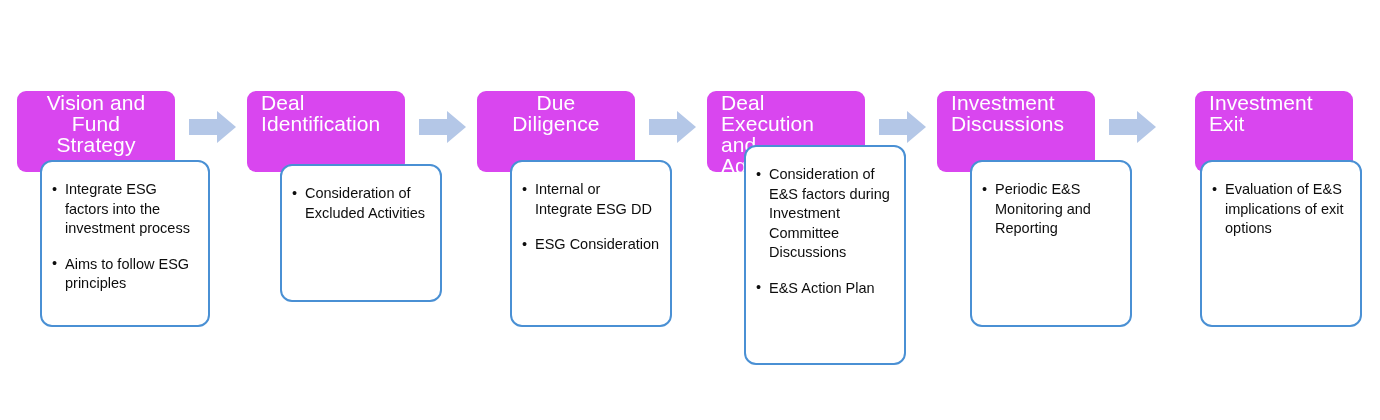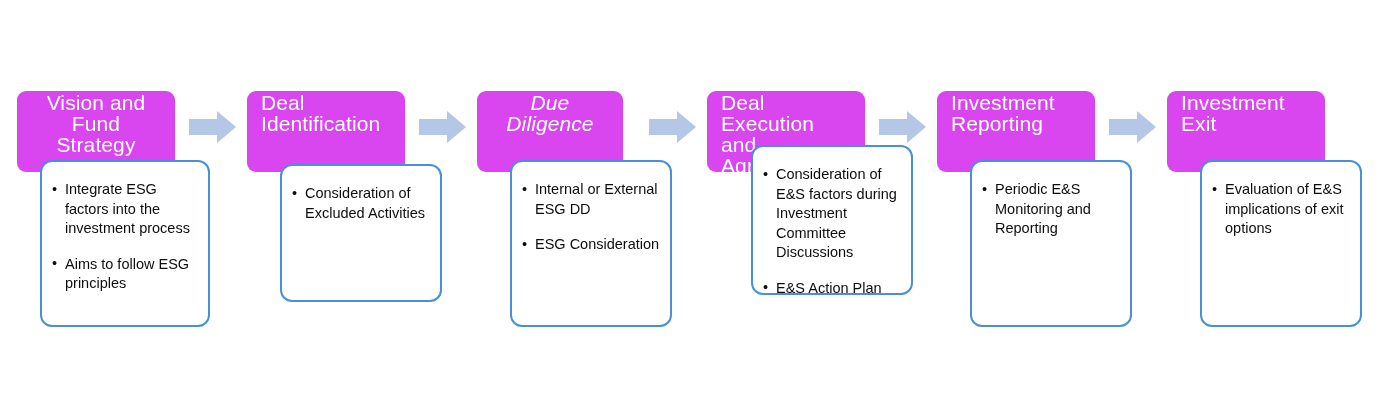--- a/index.html
+++ b/index.html
@@ -118,68 +118,68 @@
     </div>
   </div>
 
   <div class="arrow" style="left:419px;top:110px;">
     <svg width="48" height="34" viewBox="0 0 48 34" xmlns="http://www.w3.org/2000/svg">
       <polygon points="0,9 28,9 28,1 47,17 28,33 28,25 0,25" fill="#b4c7e7"></polygon>
     </svg>
   </div>
 
   <div class="stage" style="left:477px;">
-    <div class="stage-header center" style="width:146px;height:81px;font-style:italic;">Due Diligence</div>
+    <div class="stage-header center" style="width:158px;height:81px;">Due Diligence</div>
     <div class="stage-card" style="left:33px;top:69px;width:162px;height:167px;">
       <ul class="bullet-list">
-        <li>Internal or External ESG DD</li>
+        <li>Internal or Integrate ESG DD</li>
         <li>ESG Consideration</li>
       </ul>
     </div>
   </div>
 
   <div class="arrow" style="left:649px;top:110px;">
     <svg width="48" height="34" viewBox="0 0 48 34" xmlns="http://www.w3.org/2000/svg">
       <polygon points="0,9 28,9 28,1 47,17 28,33 28,25 0,25" fill="#b4c7e7"></polygon>
     </svg>
   </div>
 
   <div class="stage" style="left:707px;">
     <div class="stage-header left" style="width:158px;height:81px;">Deal Execution and Agreement</div>
-    <div class="stage-card" style="left:44px;top:54px;width:162px;height:150px;">
+    <div class="stage-card" style="left:37px;top:54px;width:162px;height:220px;">
       <ul class="bullet-list">
         <li>Consideration of E&amp;S factors during Investment Committee Discussions</li>
         <li>E&amp;S Action Plan</li>
       </ul>
     </div>
   </div>
 
   <div class="arrow" style="left:879px;top:110px;">
     <svg width="48" height="34" viewBox="0 0 48 34" xmlns="http://www.w3.org/2000/svg">
       <polygon points="0,9 28,9 28,1 47,17 28,33 28,25 0,25" fill="#b4c7e7"></polygon>
     </svg>
   </div>
 
   <div class="stage" style="left:937px;">
-    <div class="stage-header left" style="width:158px;height:81px;">Investment Reporting</div>
+    <div class="stage-header left" style="width:158px;height:81px;">Investment Discussions</div>
     <div class="stage-card" style="left:33px;top:69px;width:162px;height:167px;">
       <ul class="bullet-list">
         <li>Periodic E&amp;S Monitoring and Reporting</li>
       </ul>
     </div>
   </div>
 
   <div class="arrow" style="left:1109px;top:110px;">
     <svg width="48" height="34" viewBox="0 0 48 34" xmlns="http://www.w3.org/2000/svg">
       <polygon points="0,9 28,9 28,1 47,17 28,33 28,25 0,25" fill="#b4c7e7"></polygon>
     </svg>
   </div>
 
   <div class="stage" style="left:1167px;">
-    <div class="stage-header left" style="width:158px;height:81px;">Investment Exit</div>
+    <div class="stage-header left" style="width:158px;height:81px;margin-left:28px;">Investment Exit</div>
     <div class="stage-card" style="left:33px;top:69px;width:162px;height:167px;">
       <ul class="bullet-list">
         <li>Evaluation of E&amp;S implications of exit options</li>
       </ul>
     </div>
   </div>
 
 </div>
 
 </body></html>

